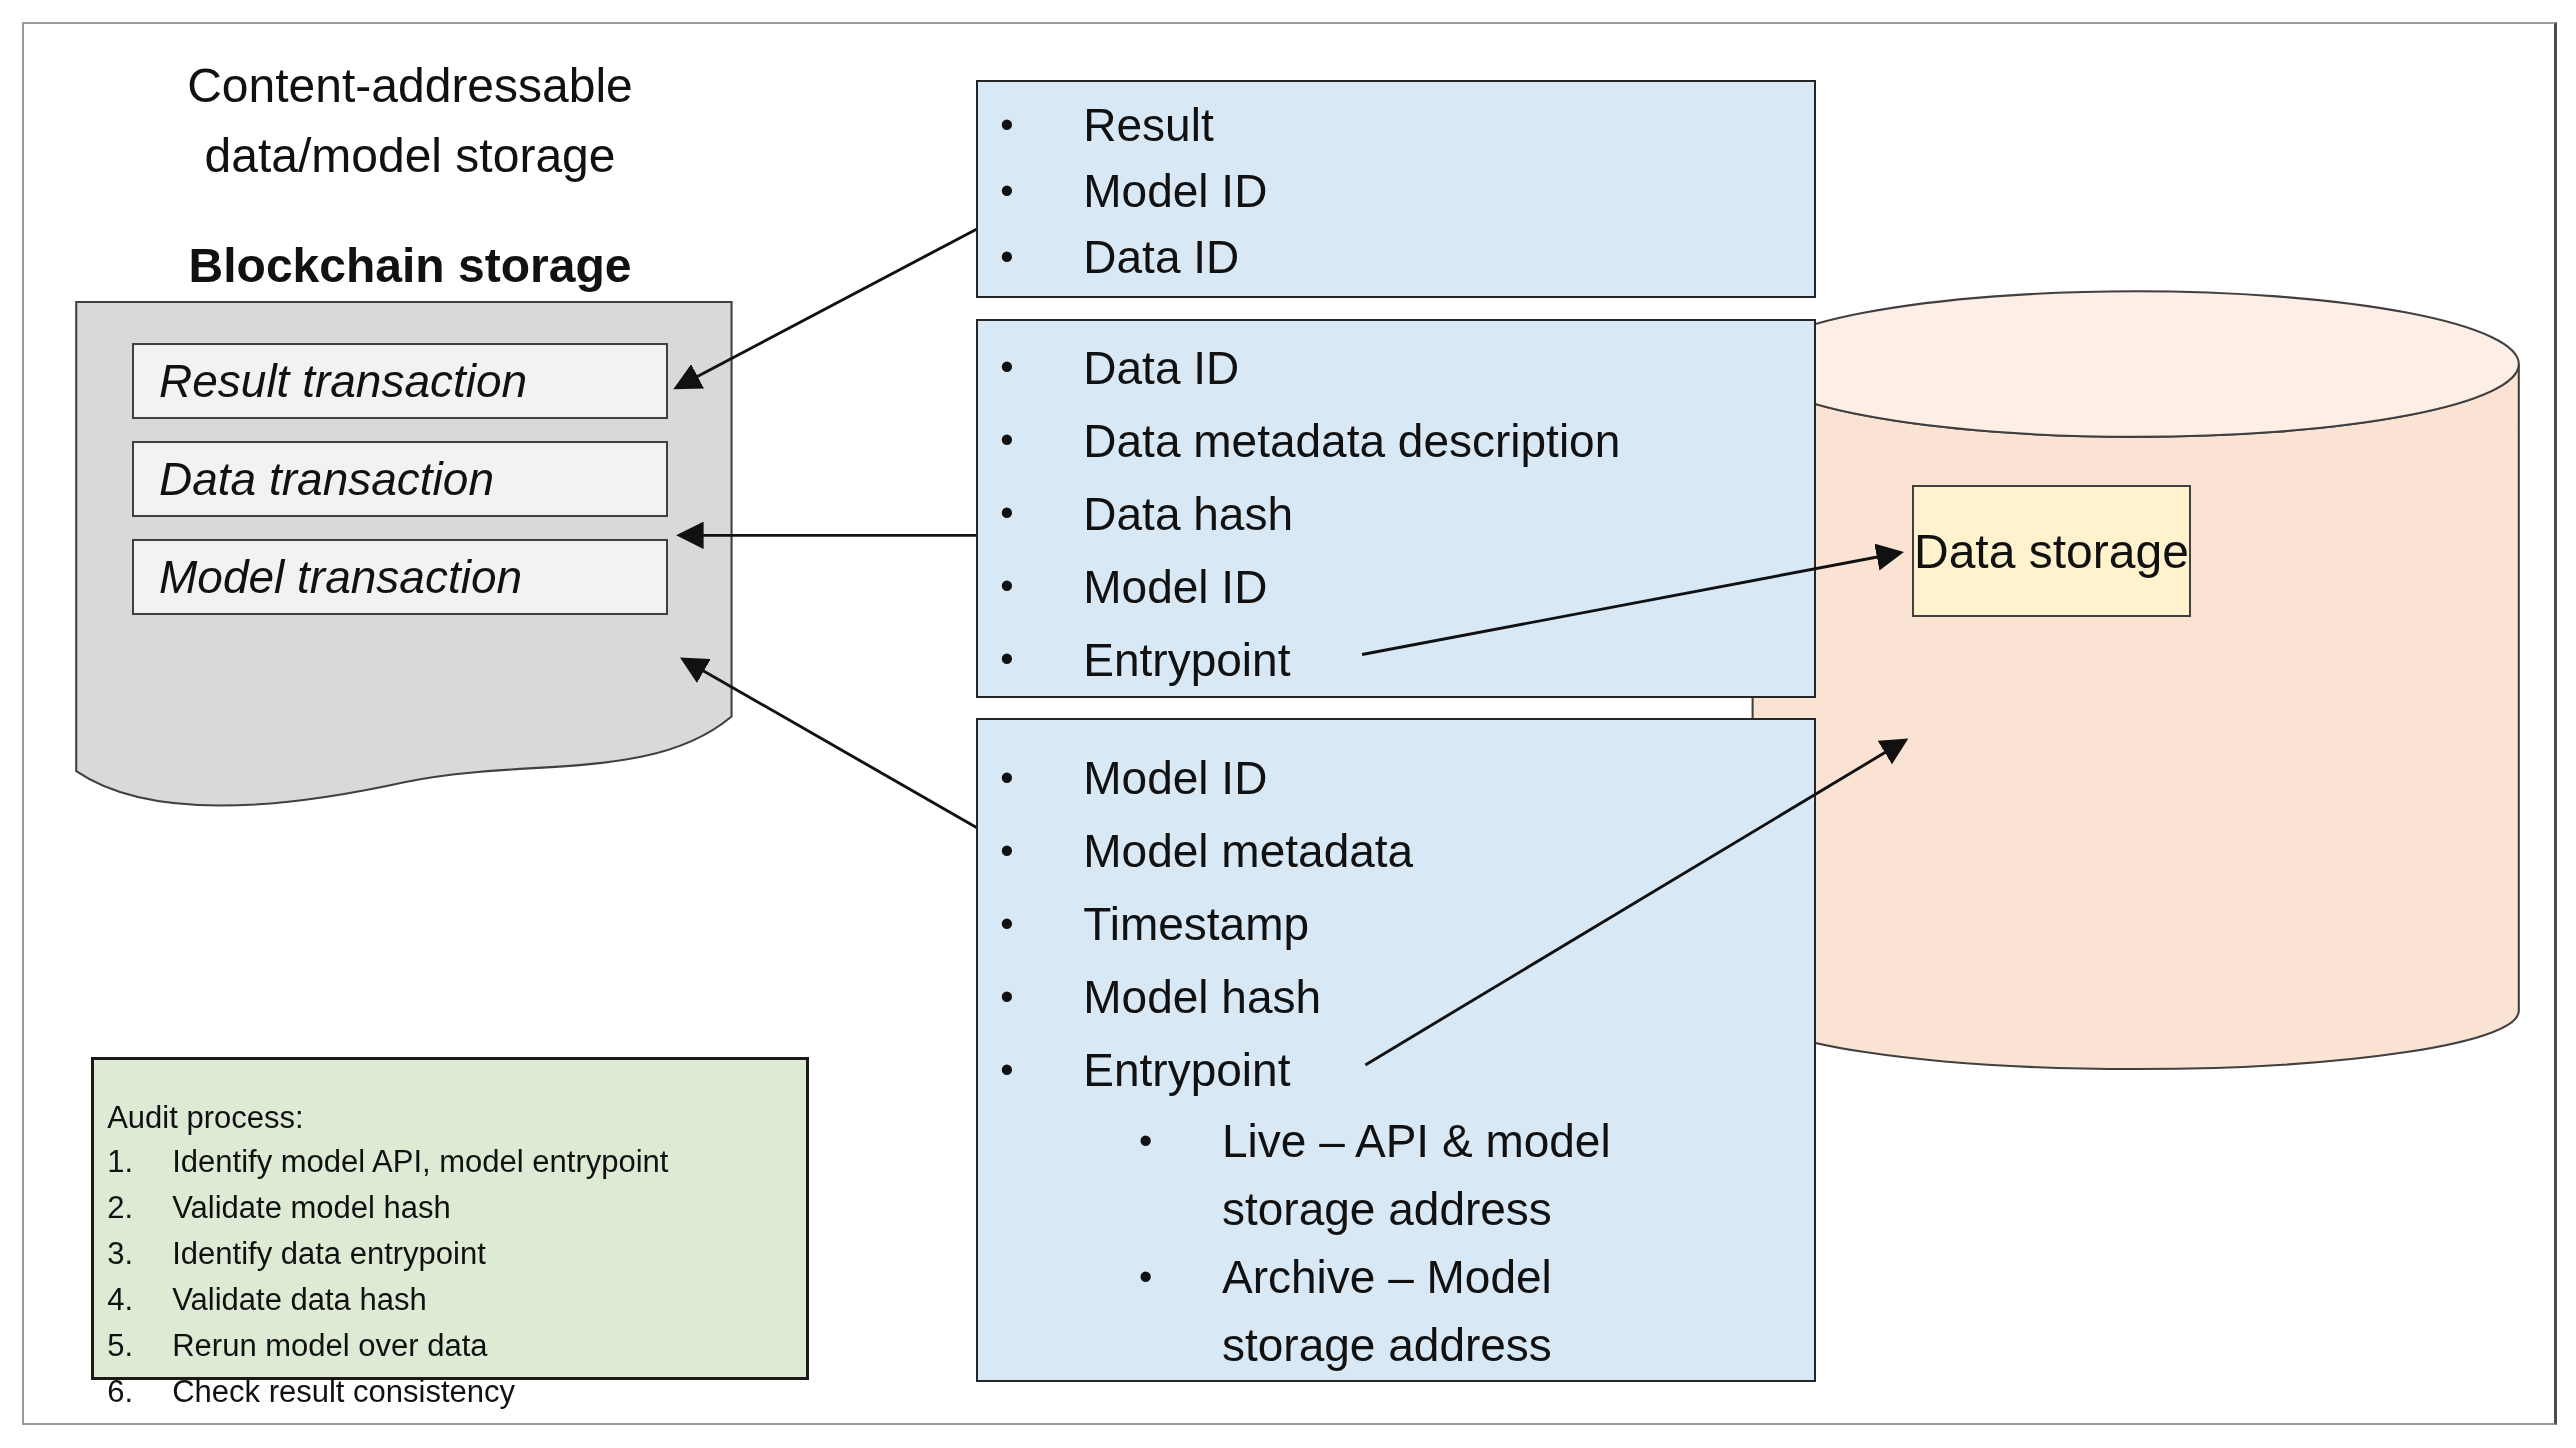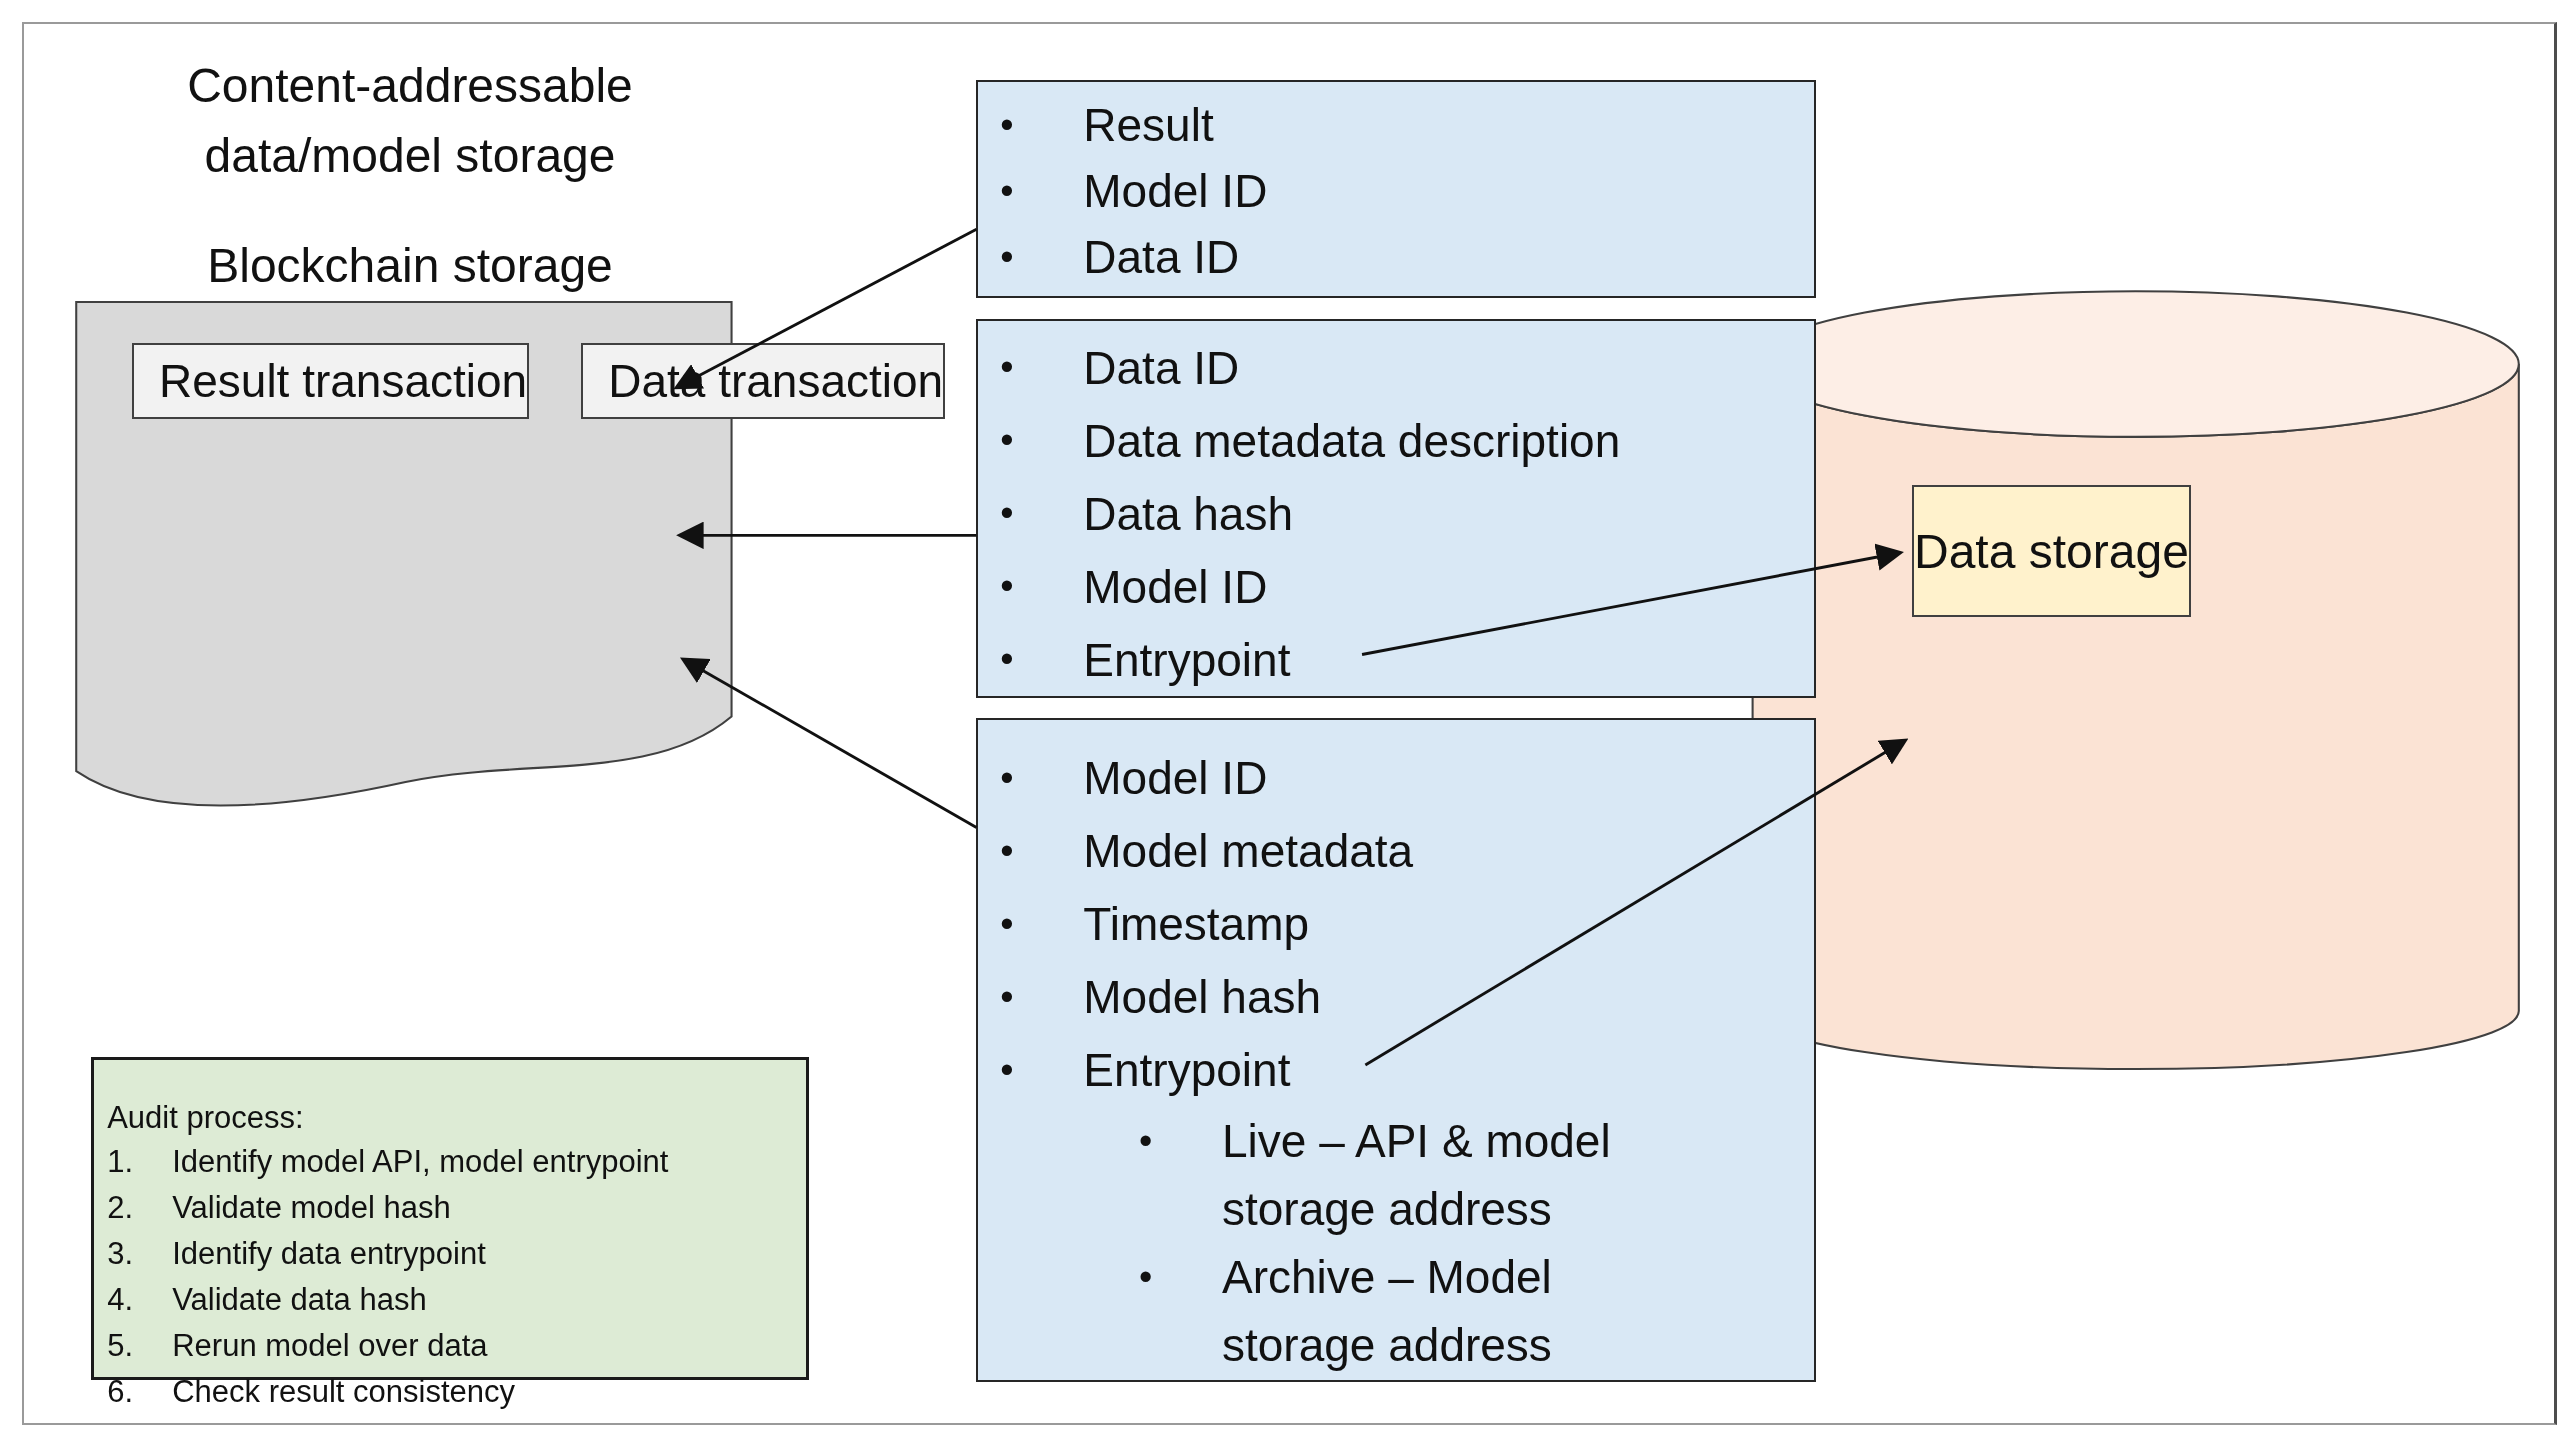--- a/index.html
+++ b/index.html
@@ -26,25 +26,25 @@
   }
   svg.layer{position:absolute;left:0;top:0;width:2576px;height:1448px;}
   .shapes{z-index:1;}
   .content{z-index:2;}
   .arrows{z-index:3;}
 
   .abs{position:absolute;box-sizing:border-box;}
 
   .title{left:79px;top:51px;width:662px;text-align:center;font-size:48px;line-height:70px;}
   .section-label{font-size:48px;text-align:center;line-height:55px;}
-  .label-blockchain{left:79px;top:238px;width:662px;}
+  .label-blockchain{left:79px;top:238px;width:662px;font-weight:bold;}
   .label-offchain-storage{left:1846px;top:210px;width:579px;}
   .label-offchain-computation{left:1867px;top:1122px;width:662px;}
 
-  .tx-stack{left:132px;top:343px;width:536px;display:flex;flex-direction:row;gap:52px;}
+  .tx-stack{left:132px;top:343px;width:536px;display:flex;flex-direction:column;gap:22px;font-style:italic;}
   .tx-box{
     height:76px;background:var(--tx-box-fill);border:2.5px solid var(--stroke);
     box-sizing:border-box;display:flex;align-items:center;padding-left:25px;
     font-size:46px;white-space:nowrap;
   }
 
   .bluebox{
     left:976px;width:840px;background:var(--blue-box-fill);
     border:2.5px solid #262626;box-sizing:border-box;
   }

